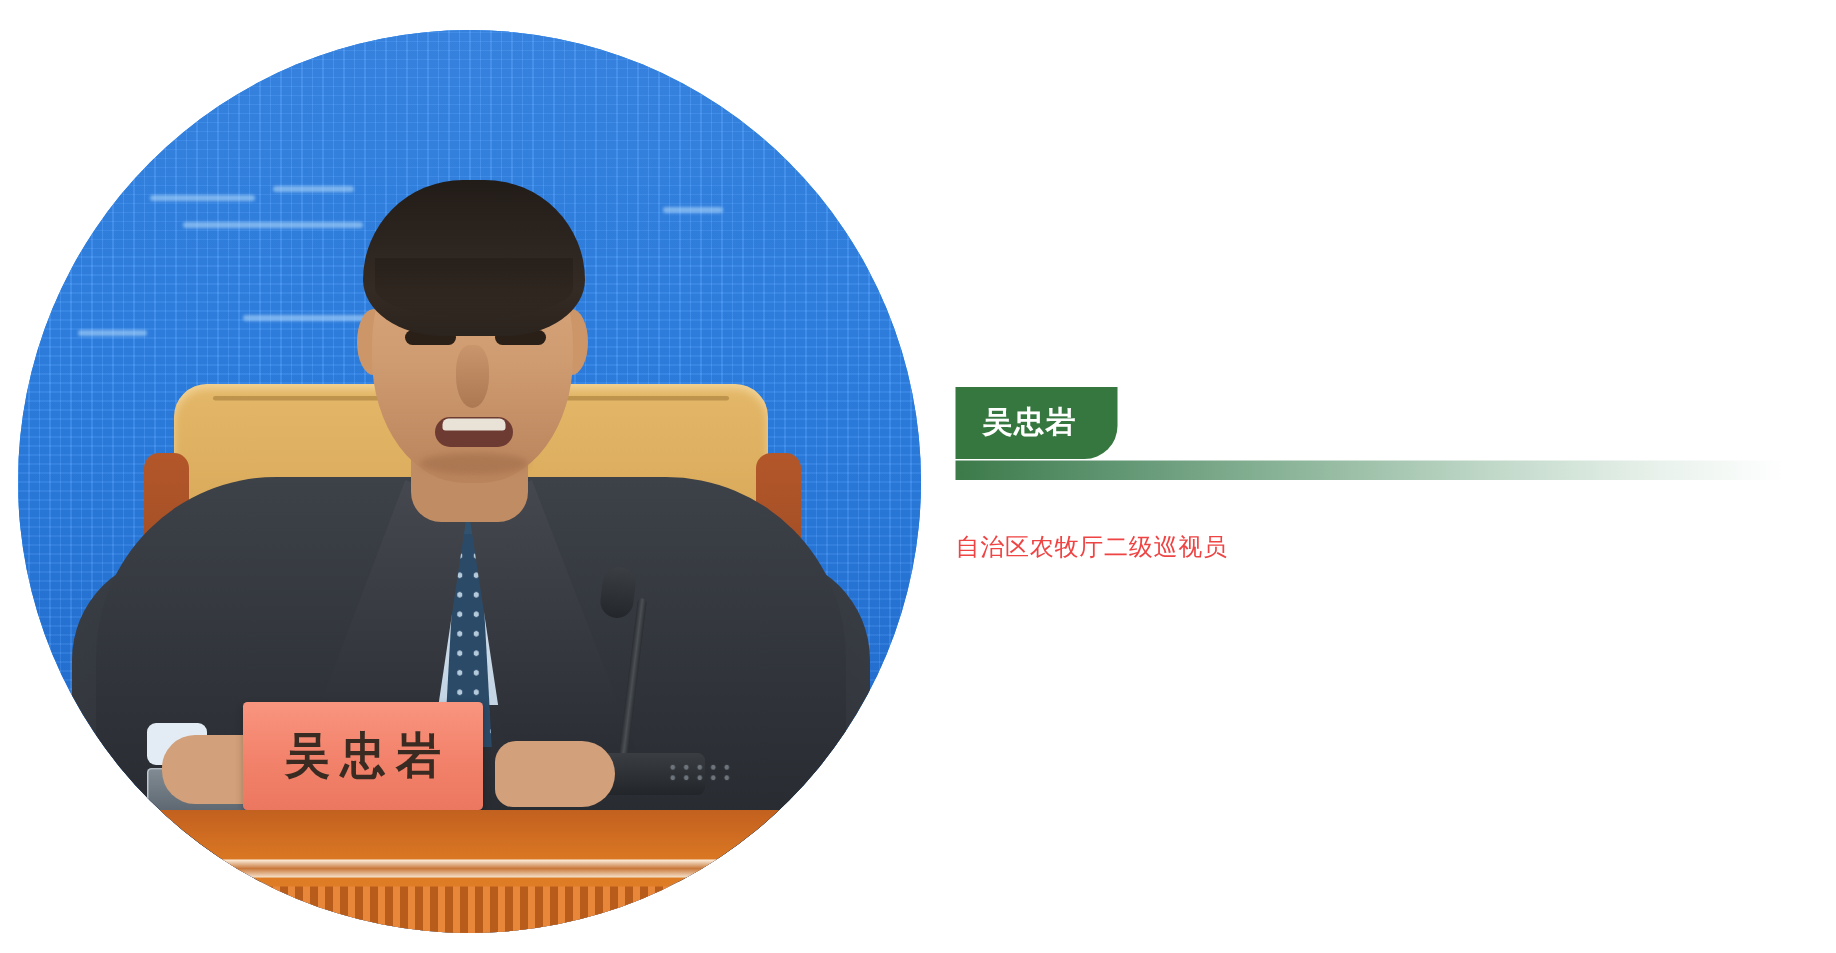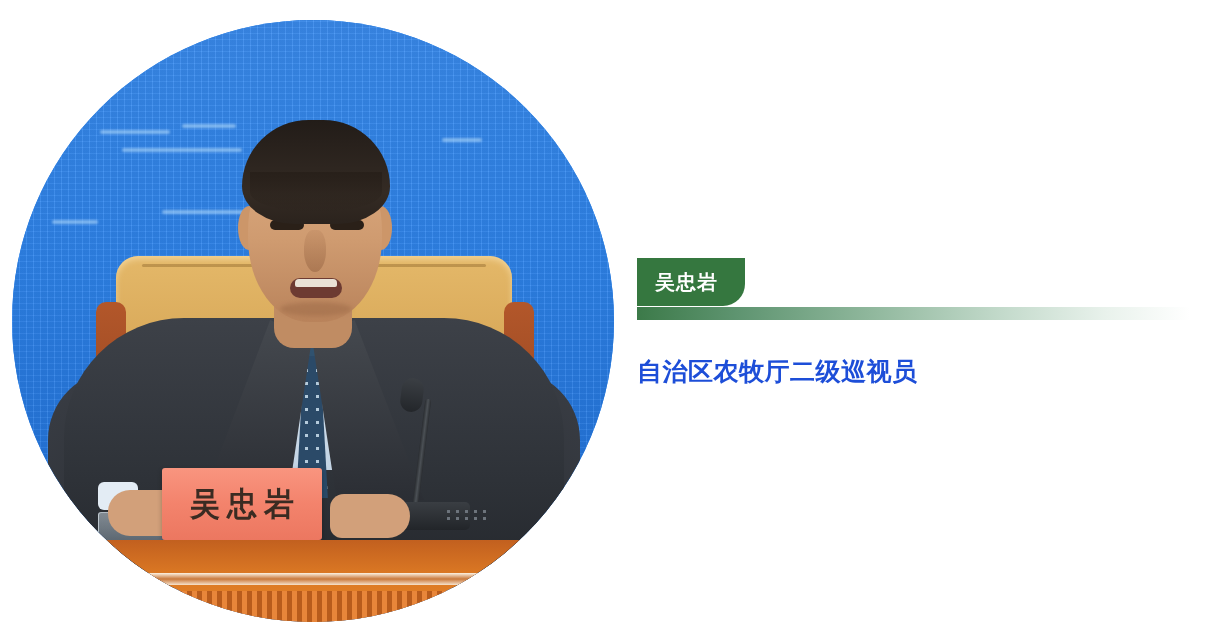--- a/index.html
+++ b/index.html
@@ -229,22 +229,22 @@
   }
 
   .accent-bar {
     position:absolute; left:0; top:307px;
     width:553px; height:13px;
     background:linear-gradient(90deg,#3c7a49 0%,#5e9470 18%,#8fb79c 42%,#c3dacb 66%,#e9f2ec 85%,#ffffff 100%);
   }
 
   .job-title {
     position:absolute; left:0; top:355px;
-    font-size:25px; font-weight:700; letter-spacing:.5px;
-    color:#1d4ed8; white-space:nowrap;
+    font-size:16px; font-weight:400; letter-spacing:.5px;
+    color:#ef4444; white-space:nowrap;
   }
 </style>
 </head>
 <body>
 
 <div class="page">
 
   <div class="portrait-wrap">
     <div class="photo">
 

